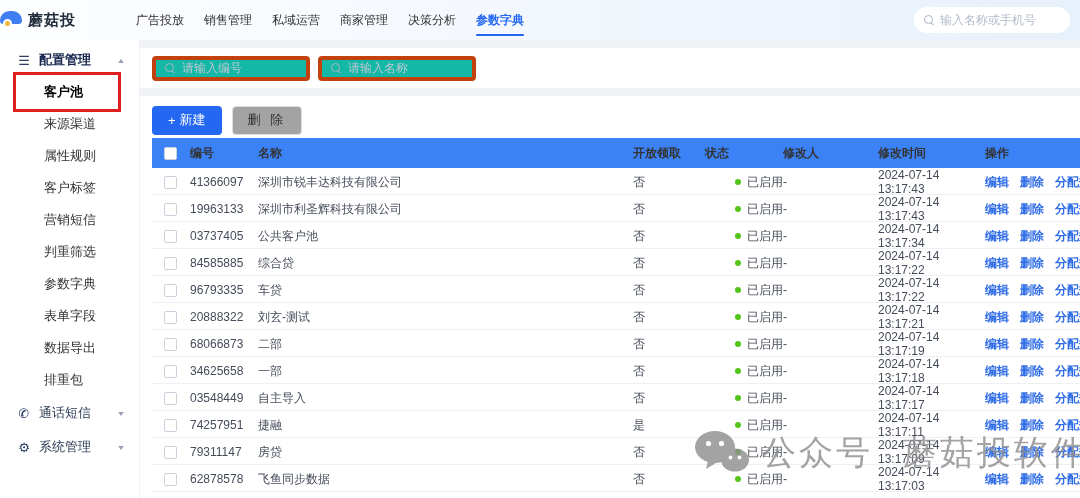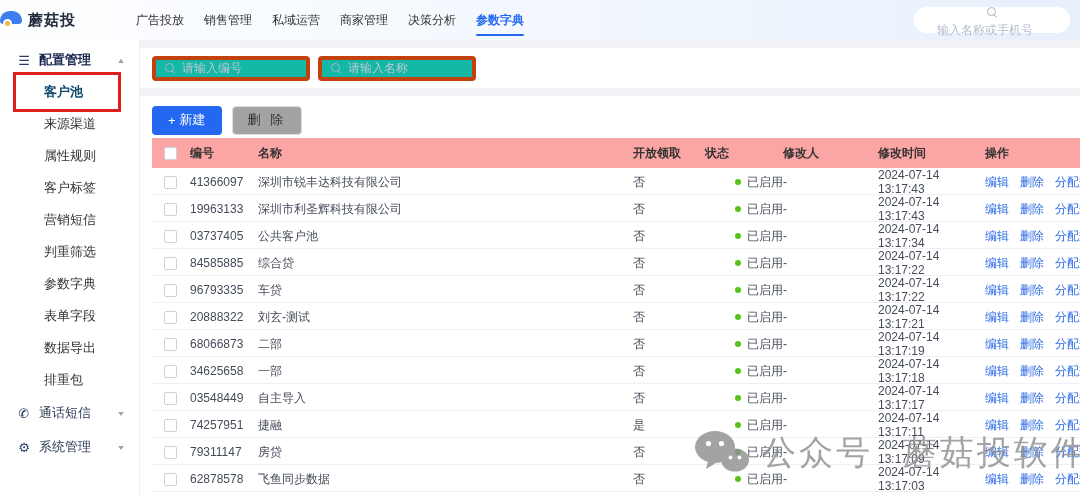--- a/index.html
+++ b/index.html
@@ -13,61 +13,61 @@
   .logo { width:140px; display:flex; align-items:center; gap:6px; }
   .logo-icon { width:22px; height:18px; position:relative; display:inline-block; }
   .logo-icon .cloud { position:absolute; left:0; top:0; width:22px; height:13px; background:#3f7df0; border-radius:11px 11px 4px 4px; }
   .logo-icon .puff  { position:absolute; left:3px; top:8px; width:9px; height:9px; background:#f5b73a; border-radius:50%; border:2px solid #fff; }
   .brand-name { font-size:15px; font-weight:bold; color:#222c3c; letter-spacing:1px; }
   .nav-tabs { display:flex; gap:16px; margin-left:-6px; }
   .nav-tab { font-size:12px; color:#333; padding:13px 2px; position:relative; cursor:pointer; white-space:nowrap; }
   .nav-tab.active { color:#2468f2; font-weight:bold; }
   .nav-tab.active::after { content:""; position:absolute; left:2px; right:2px; bottom:6px; height:2px; background:#2468f2; border-radius:1px; }
   .top-search { margin-left:auto; margin-right:10px; width:156px; height:26px; background:#fff; border-radius:13px;
-                display:flex; align-items:center; gap:5px; padding:0 10px;flex-direction:column; }
+                display:flex; align-items:center; gap:5px; padding:0 10px; }
   .top-search input { border:none; outline:none; width:110px; font-size:12px; color:#333; background:transparent; }
   .top-search input::placeholder { color:#b4bdcc; }
   .mag { width:11px; height:11px; position:relative; display:inline-block; flex:none; }
   .mag::before { content:""; position:absolute; left:0; top:0; width:7px; height:7px; border:1.4px solid #aab3c2; border-radius:50%; }
   .mag::after  { content:""; position:absolute; left:7px; top:7px; width:4px; height:1.4px; background:#aab3c2; transform:rotate(45deg); transform-origin:0 0; }
 
   
   .sidebar { position:absolute; left:0; top:40px; bottom:0; width:140px; background:#fff; z-index:5; padding-top:4px; border-right:1px solid #f0f1f4; }
   .group-header { height:32px; display:flex; align-items:center; gap:8px; padding:0 14px 0 17px; font-size:13px; font-weight:bold; color:#17264e; cursor:pointer; }
   .group-collapsed { height:34px; display:flex; align-items:center; gap:8px; padding:0 14px 0 17px; font-size:13px; color:#2b3a55; cursor:pointer; }
   .caret { margin-left:auto; font-size:8px; color:#9aa3b5; transform:scale(1.2,0.9); }
   .menu-glyph { color:#2a3c66; font-size:13px; line-height:1; width:14px; text-align:center; }
   .sub-item { height:32px; line-height:32px; padding-left:44px; font-size:13px; color:#333; cursor:pointer; }
-  .sub-item.active { color:#0c4a6e; font-weight:bold; }
+  .sub-item.active { color:#000000; font-weight:bold; }
 
   
   .red-box { position:absolute; left:13px; top:72px; width:108px; height:40px; border:3px solid #e01f1f; z-index:30; pointer-events:none; }
 
   
   .main { position:absolute; left:140px; top:40px; right:0; bottom:0; }
   .filter-strip { margin-top:8px; height:40px; background:#fff; display:flex; align-items:center; gap:8px; padding-left:12px; }
   .filter-input { width:158px; height:25px; border:4px solid #c2410c; border-radius:4px; background:#14b8a6; display:flex; align-items:center; gap:6px; padding:0 9px; }
   .filter-input input { border:none; outline:none; width:118px; font-size:12px; color:#333; background:transparent; }
   .filter-input input::placeholder { color:#bfc6d2; }
 
   .card { margin-top:8px; background:#fff; height:402px; padding:9px 0 0 12px; }
   .toolbar { display:flex; gap:10px; height:30px; align-items:center; }
   .btn { height:29px; padding:0 15px; border-radius:4px; font-size:13px; display:flex; align-items:center; gap:4px; cursor:pointer; border:1px solid transparent; }
   .btn-primary { background:#2468f2; color:#fff; }
   .btn-plain { background:#a3a3a3; color:#333; border-color:#dcdfe6; letter-spacing:3px; }
 
   .table { margin-top:3px; width:928px; }
   .trow { display:grid; grid-template-columns:38px 68px 375px 72px 78px 95px 107px 95px; align-items:center; height:27px; border-bottom:1px solid #eef0f4; font-size:12px; color:#454c59; }
-  .trow.thead { height:30px; background:#fca5a5; border-bottom:none; color:#333; font-weight:bold; }
+  .trow.thead { height:30px; background:#3b82f6; border-bottom:none; color:#333; font-weight:bold; }
   .cb { width:13px; height:13px; border:1px solid #ccd2dc; border-radius:2px; background:#fff; margin-left:12px; cursor:pointer; }
   .cell-name { overflow:hidden; white-space:nowrap; text-overflow:ellipsis; padding-right:8px; }
   .status { display:flex; align-items:center; gap:6px;justify-content:flex-end; }
   .dot { width:6px; height:6px; border-radius:50%; background:#52c41a; flex:none; }
   .ops { display:flex; gap:11px; white-space:nowrap; }
-  .link { color:#2e6be6; cursor:pointer; }
+  .link { color:#2e6be6; cursor:pointer;font-weight:bold; }
 
   
   .watermark { position:absolute; left:694px; top:430px; z-index:20; display:flex; align-items:center; gap:12px;
                color:#8f8f8f; opacity:.82; font-size:34px; letter-spacing:3px; pointer-events:none; white-space:nowrap; }
   .wm-sep { font-size:20px; margin:0 -2px; }
 </style>
 </head>
 <body>
 
 <div class="topbar">

